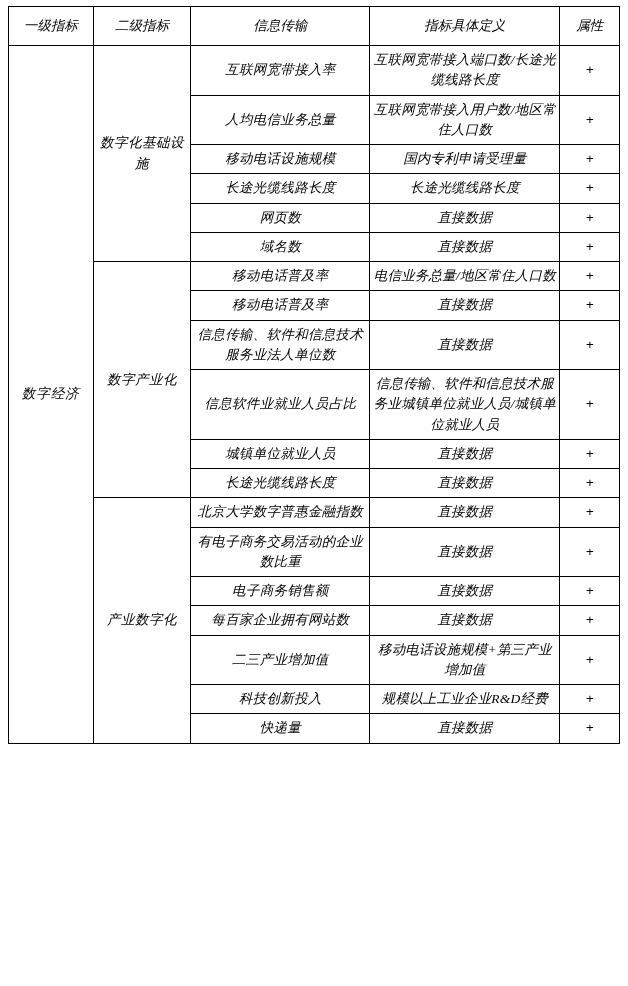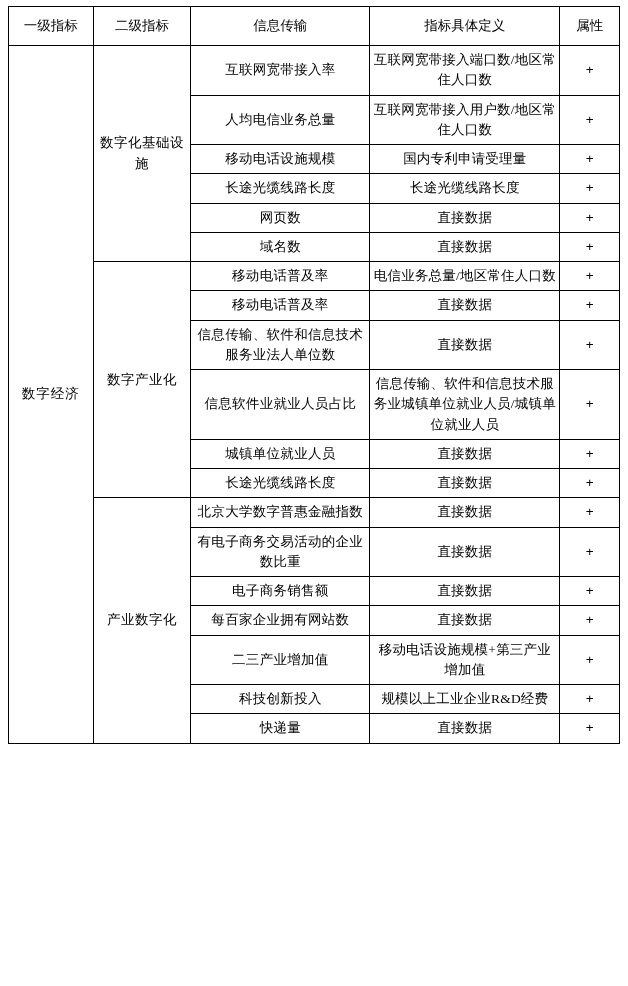--- a/index.html
+++ b/index.html
@@ -11,20 +11,21 @@
     width: 628px;
     height: 986px;
     font-family: "Liberation Serif", "DejaVu Serif", serif;
     color: #000000;
   }
   #indicator-table {
     border-collapse: collapse;
     width: 612px;
     margin: 6px auto 8px auto;
     table-layout: fixed;
+    font-style: italic;
   }
   #indicator-table th,
   #indicator-table td {
     border: 1px solid #000000;
     text-align: center;
     vertical-align: middle;
     font-size: 13.5px;
     line-height: 1.5;
     padding: 4px 3px;
     word-break: break-all;
@@ -74,21 +75,21 @@
       <th>信息传输</th>
       <th>指标具体定义</th>
       <th>属性</th>
     </tr>
   </thead>
   <tbody id="table-body">
       <tr>
         <td class="cell-l1" rowspan="19">数字经济</td>
         <td class="cell-l2" rowspan="6">数字化基础设施</td>
         <td class="cell-l3">互联网宽带接入率</td>
-        <td class="cell-def">互联网宽带接入端口数/地区常住人口数</td>
+        <td class="cell-def">互联网宽带接入端口数/长途光缆线路长度</td>
         <td class="cell-attr">+</td>
       </tr>
       <tr>
         <td class="cell-l3">人均电信业务总量</td>
         <td class="cell-def">互联网宽带接入用户数/地区常住人口数</td>
         <td class="cell-attr">+</td>
       </tr>
       <tr>
         <td class="cell-l3">移动电话设施规模</td>
         <td class="cell-def">国内专利申请受理量</td>

